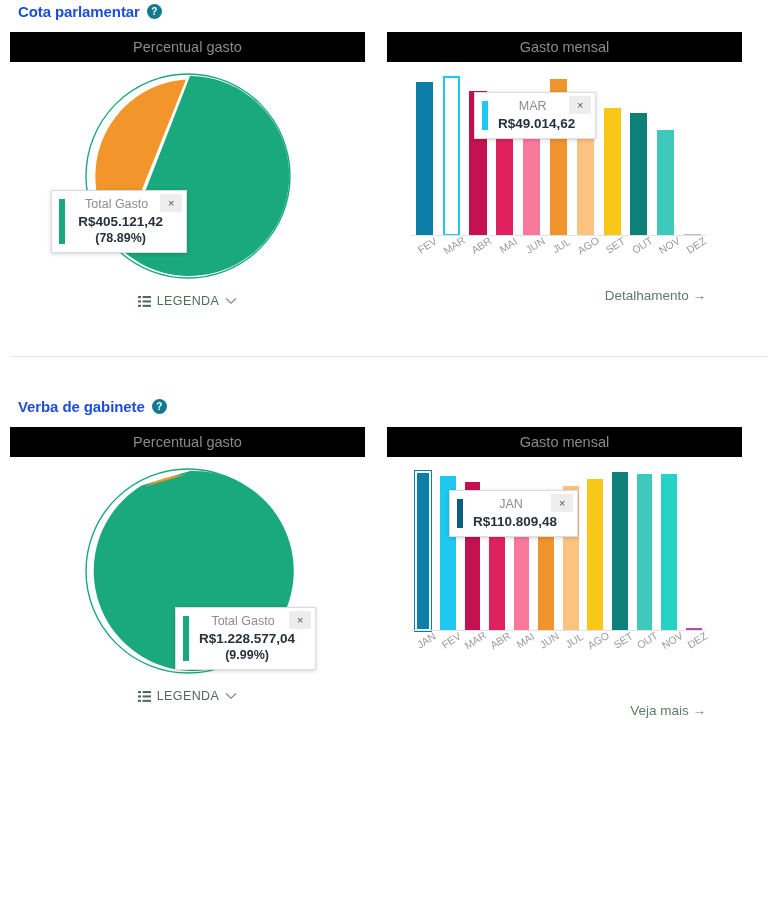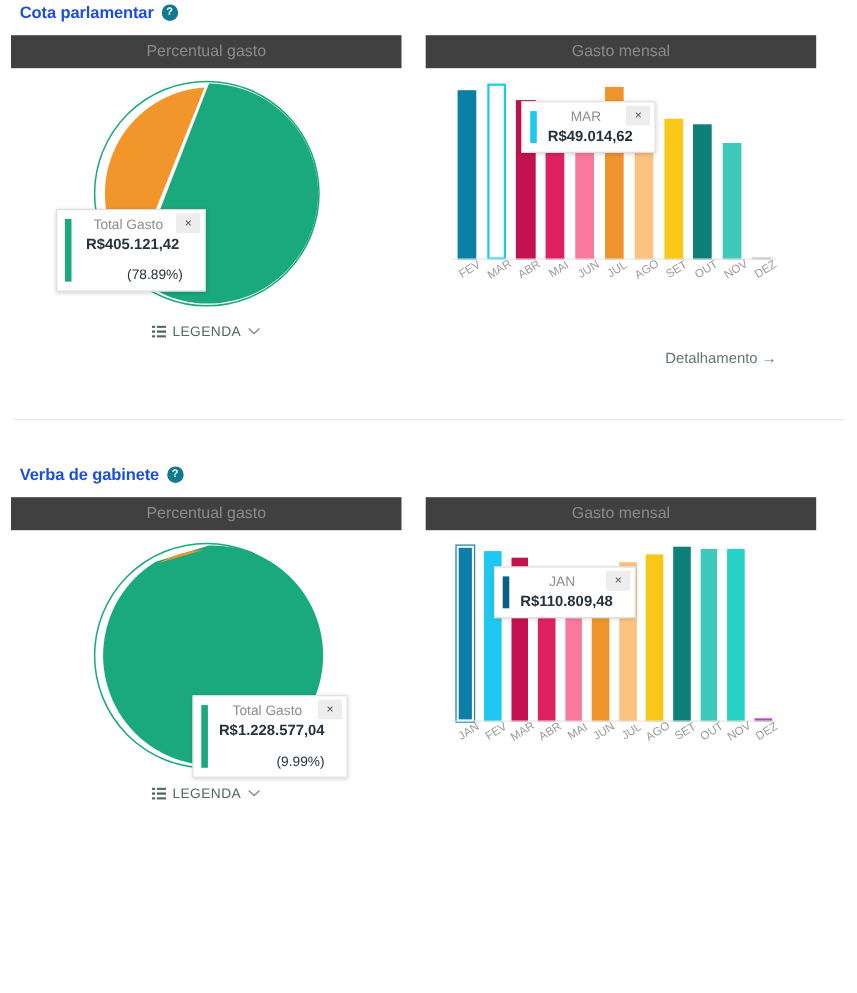--- a/index.html
+++ b/index.html
@@ -27,21 +27,21 @@
     background: #127a8e; color: #ffffff;
     font-size: 10px; font-weight: bold;
     display: flex; align-items: center; justify-content: center;
     cursor: pointer; flex: 0 0 auto; line-height: 1;
   }
 
   
   .panels { display: flex; gap: 22px; padding: 0 37px 0 10px; }
   .panel { flex: 1 1 0; min-width: 0; }
   .panel-header {
-    background: #404040;
+    background: #000000;
     height: 30px;
     display: flex; align-items: center; justify-content: center;
     color: #8a8a8a;
     font-size: 14.5px;
     font-weight: normal;
   }
   .panel-body { position: relative; }
 
   
   .pie-wrap { position: relative; height: 230px; }
@@ -101,22 +101,22 @@
     font-size: 12.5px; color: #8d8d8d; text-align: center;
     padding: 1px 34px 3px 10px;
     white-space: nowrap;
   }
   .tt-value {
     font-size: 13.5px; font-weight: bold; color: #26323c;
     text-align: center; white-space: nowrap;
     padding: 0 16px 0 0;
   }
   .tt-pct {
-    font-size: 12.5px; font-weight: normal; color: #26323c;
-    text-align: right; white-space: nowrap; padding: 2px 16px 0 0; margin-top: 12px;
+    font-size: 12.5px; font-weight: bold; color: #26323c;
+    text-align: center; white-space: nowrap; padding: 2px 16px 0 0;
   }
   .tt-close {
     position: absolute; top: 3px; right: 4px;
     width: 22px; height: 18px;
     background: #ededed;
     color: #555; font-size: 11px;
     display: flex; align-items: center; justify-content: center;
     cursor: pointer; line-height: 1;
   }
 
@@ -270,21 +270,21 @@
             <div class="tooltip" style="left:87px; top:30px;">
               <div class="tt-accent" style="background:#1fc8f0;"></div>
               <div class="tt-inner">
                 <div class="tt-close">×</div>
                 <div class="tt-title">MAR</div>
                 <div class="tt-value">R$49.014,62</div>
               </div>
             </div>
           </div>
 
-          <div class="footer-link-row" style="margin-top:44px;">
+          <div class="footer-link-row" style="margin-top:14px;">
             <a class="footer-link">Detalhamento →</a>
           </div>
         </div>
       </div>
 
     </div>
   </div>
 
   <div class="divider" style="margin-top:48px;"></div>
 
@@ -426,19 +426,22 @@
             <div class="tooltip" style="left:62px; top:33px;">
               <div class="tt-accent" style="background:#0b5f82;"></div>
               <div class="tt-inner">
                 <div class="tt-close">×</div>
                 <div class="tt-title">JAN</div>
                 <div class="tt-value">R$110.809,48</div>
               </div>
             </div>
           </div>
 
+          <div class="footer-link-row" style="margin-top:34px;">
+            <a class="footer-link">Veja mais →</a>
+          </div>
         </div>
       </div>
 
     </div>
   </div>
 
 </div>
 
 </body></html>

